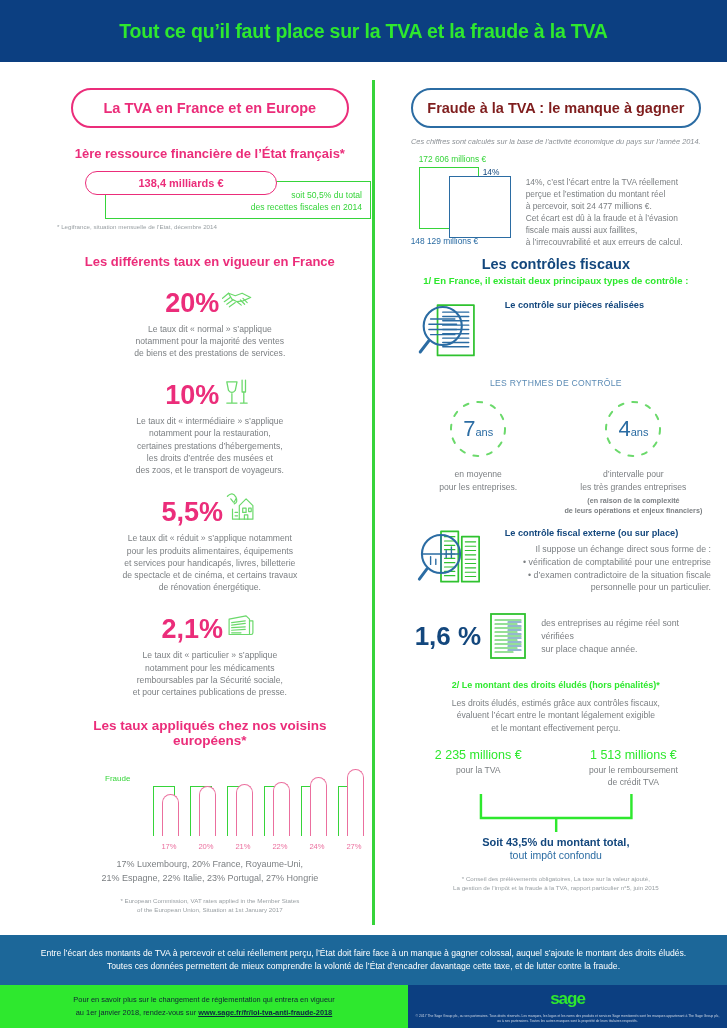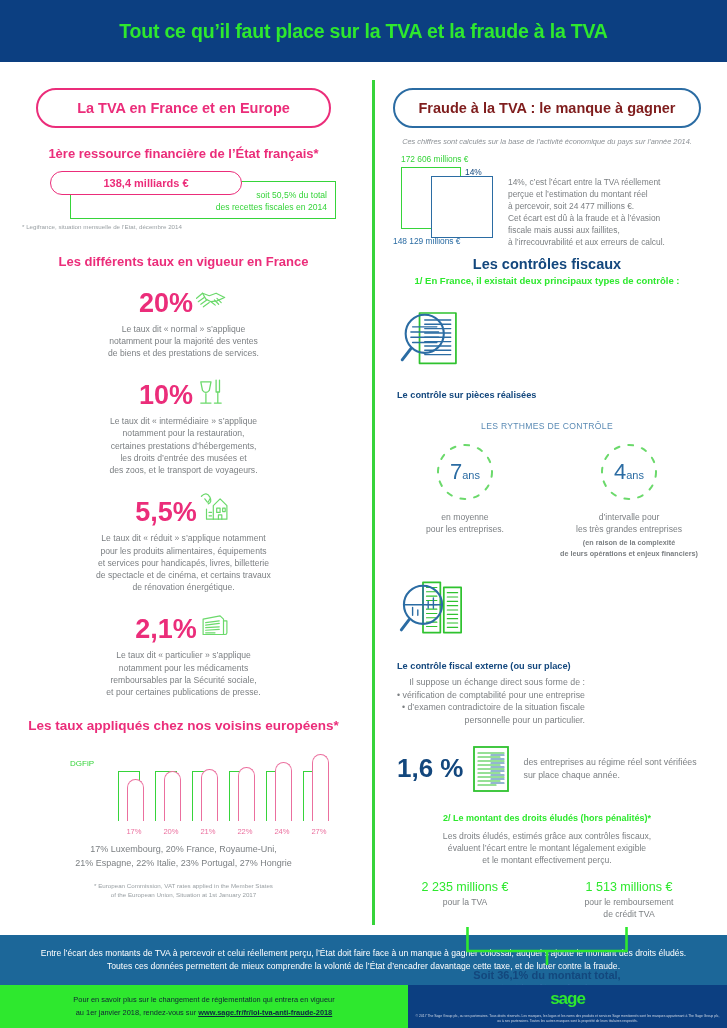--- a/index.html
+++ b/index.html
@@ -15,21 +15,21 @@
   .header {
     height: 62px; background: #0c3f81;
     display: flex; align-items: center; justify-content: center;
   }
   .header-title {
     color: #2ee82e; font-size: 19.5px; font-weight: bold; letter-spacing: -0.2px;
   }
 
   
   .columns { display: flex; height: 873px; padding-top: 18px; }
-  .col-left  { width: 367px; position: relative; padding: 0 22px; }
+  .col-left  { width: 367px; position: relative; padding: 0 22px; margin-left: 35px; }
   .col-right { width: 360px; position: relative; padding: 0 16px; }
   .divider {
     position: absolute; left: 372px; top: 80px; width: 3px; height: 845px;
     background: #36d43a;
   }
 
   
   .pill {
     border: 2px solid; border-radius: 26px;
     height: 40px; display: flex; align-items: center; justify-content: center;
@@ -103,21 +103,21 @@
     border:1.4px solid #2b6ca3; background:#fff;
   }
   .ecart-14 { position:absolute; left:82px; top:13px; color:#13477d; font-size:8.4px; }
   .ecart-bottom-label { position:absolute; left:10px; top:82px; color:#2b6ca3; font-size:8.4px; }
   .ecart-para {
     position:absolute; left:125px; top:22px; width:205px;
     color:#7b7f82; font-size:8.4px; line-height:1.44; text-align:left;
   }
 
   
-  .ctl-block { display:flex; gap:12px; align-items:flex-start; margin-top:14px; padding-left:14px;flex-direction:column; }
+  .ctl-block { display:flex; gap:12px; align-items:flex-start; margin-top:14px; padding-left:14px; }
   .ctl-icon { width:78px; flex:0 0 78px; }
   .ctl-text { flex:1; }
   .ctl-title { color:#13477d; font-weight:bold; font-size:9.2px; margin-bottom:5px; }
 
   
   .circles { display:flex; justify-content:space-around; margin-top:10px; }
   .circle-item { text-align:center; width:150px; }
   .circle-wrap { position:relative; width:62px; height:62px; margin:0 auto; }
   .circle-num {
     position:absolute; inset:0; display:flex; align-items:baseline; justify-content:center;
@@ -259,21 +259,21 @@
         </div>
         <div class="body-txt" style="margin-top: 6px; white-space: pre-line;">Le taux dit « particulier » s’applique
 notamment pour les médicaments
 remboursables par la Sécurité sociale,
 et pour certaines publications de presse.</div>
       </div>
 
       <div class="h-pink" style="margin-top:20px; font-size:13.5px;">Les taux appliqués chez nos voisins européens*</div>
 
       <div class="chart-area">
-        <div class="chart-label-france">DGFiP</div>
+        <div class="chart-label-france">Fraude</div>
         <div class="bars" id="bars">
             <div class="bar-pair">
               <div class="bar-green" style="height: 49.6552px;"></div>
               <div class="bar-pink" style="height: 42.2069px;"></div>
               <div class="bar-val">17%</div>
             </div>
             <div class="bar-pair">
               <div class="bar-green" style="height: 49.6552px;"></div>
               <div class="bar-pink" style="height: 49.6552px;"></div>
               <div class="bar-val">20%</div>
@@ -442,21 +442,21 @@
 de crédit TVA</div>
         </div>
       </div>
 
       <div class="bracket">
         <svg width="100%" height="42" viewBox="0 0 330 42" preserveAspectRatio="none">
           <path d="M85 2 V26 H245 V2 M165 26 V40" fill="none" stroke="#2ee82e" stroke-width="2.6"></path>
         </svg>
       </div>
 
-      <div class="h-blue" style="margin-top:2px; font-size:11px;">Soit 36,1% du montant total,</div>
+      <div class="h-blue" style="margin-top:2px; font-size:11px;">Soit 43,5% du montant total,</div>
       <div style="text-align:center; color:#2b6ca3; font-size:10.5px; margin-top:1px;">tout impôt confondu</div>
 
       <div class="footnote" style="margin-top:14px; text-align:center;">
         <div>* Conseil des prélèvements obligatoires, La taxe sur la valeur ajouté,</div>
         <div>La gestion de l’impôt et la fraude à la TVA, rapport particulier n°5, juin 2015</div>
       </div>
     </div>
   </div>
 
   <div class="foot-blue">

